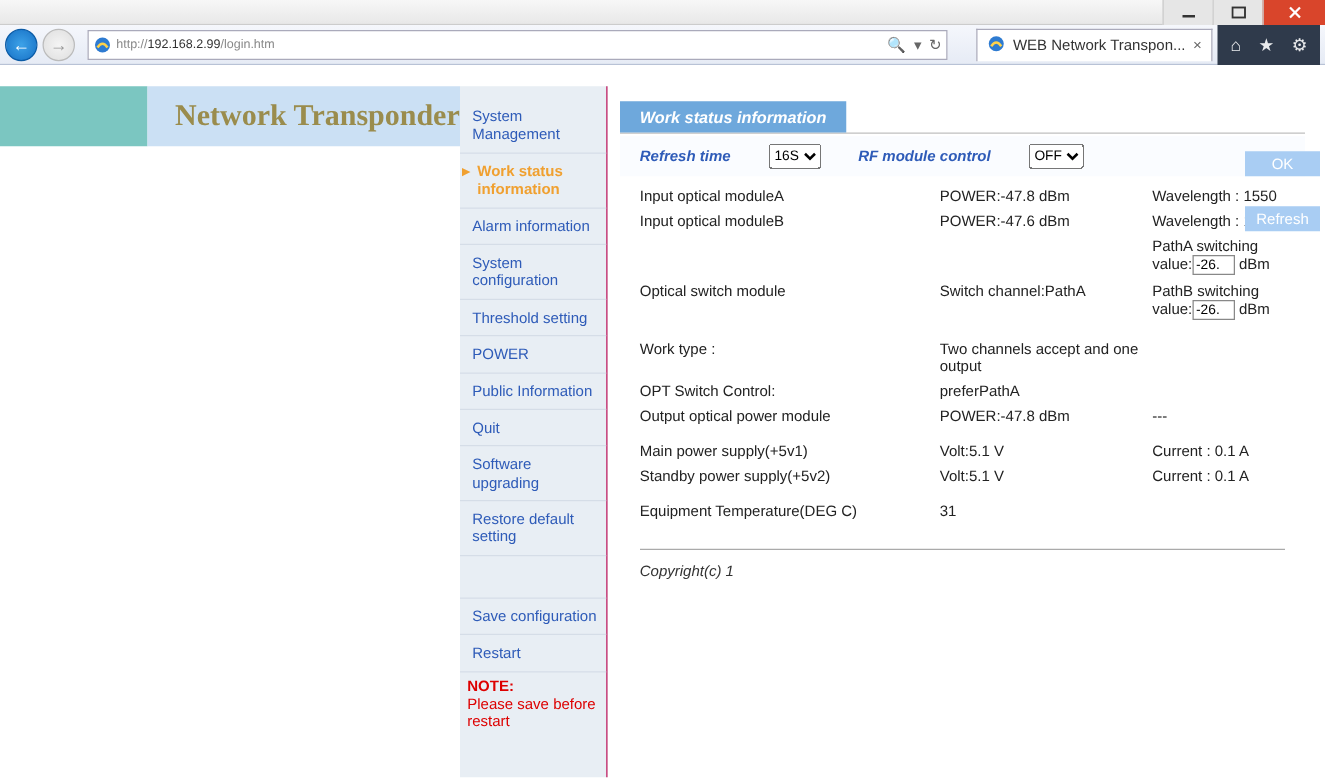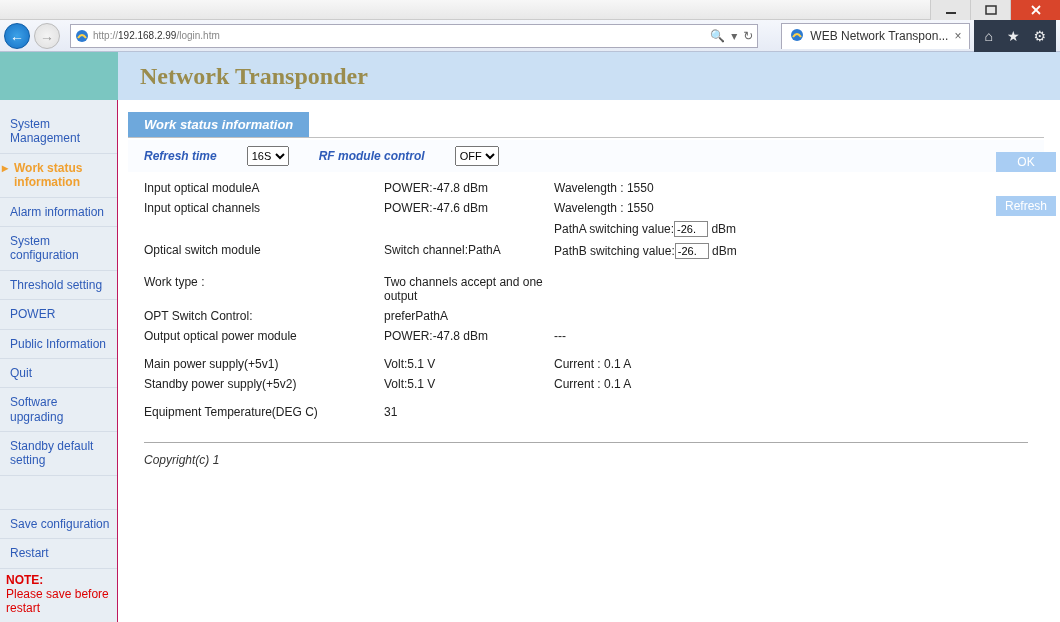--- a/index.html
+++ b/index.html
@@ -122,41 +122,41 @@
     </div>
   </div>
   <div class="chrome-right">
     <span>⌂</span>
     <span>★</span>
     <span>⚙</span>
   </div>
 </div>
 
 <div class="page">
-  <div style="display:flex; flex-direction:column; width:100%;">
+  <div style="display:flex; flex-direction:row; width:100%;margin-top:17px;">
     <div class="header-row">
       <div class="teal-strip"></div>
       <div class="right page-header">
         <span class="page-title">Network Transponder</span>
       </div>
     </div>
 
     <div class="body-row">
 
       <div class="sidebar">
         <a class="side-item">System Management</a>
         <a class="side-item active">Work status information</a>
         <a class="side-item">Alarm information</a>
         <a class="side-item">System configuration</a>
         <a class="side-item">Threshold setting</a>
         <a class="side-item">POWER</a>
         <a class="side-item">Public Information</a>
         <a class="side-item">Quit</a>
         <a class="side-item">Software upgrading</a>
-        <a class="side-item">Standby default setting</a>
+        <a class="side-item">Restore default setting</a>
         <div class="side-spacer"></div>
         <a class="side-item">Save configuration</a>
         <a class="side-item">Restart</a>
         <div class="side-note-title">NOTE:</div>
         <div class="side-note-text">Please save before restart</div>
       </div>
 
       <div class="content">
         <div class="subnav">
           <span class="subnav-tab">Work status information</span>
@@ -170,21 +170,21 @@
           <select><option>OFF</option></select>
         </div>
 
         <div class="data-grid">
           <div class="drow">
               <span class="c1">Input optical moduleA</span>
               <span class="c2">POWER:-47.8 dBm</span>
               <span class="c3">Wavelength : 1550</span>
             </div>
           <div class="drow">
-              <span class="c1">Input optical channels</span>
+              <span class="c1">Input optical moduleB</span>
               <span class="c2">POWER:-47.6 dBm</span>
               <span class="c3">Wavelength : 1550</span>
             </div>
           <div class="drow">
               <span class="c1"></span>
               <span class="c2"></span>
               <span class="c3 switchval"><span>PathA switching value:</span><input value="-26." style=""> <span>dBm</span></span>
             </div>
           <div class="drow">
               <span class="c1">Optical switch module</span>

